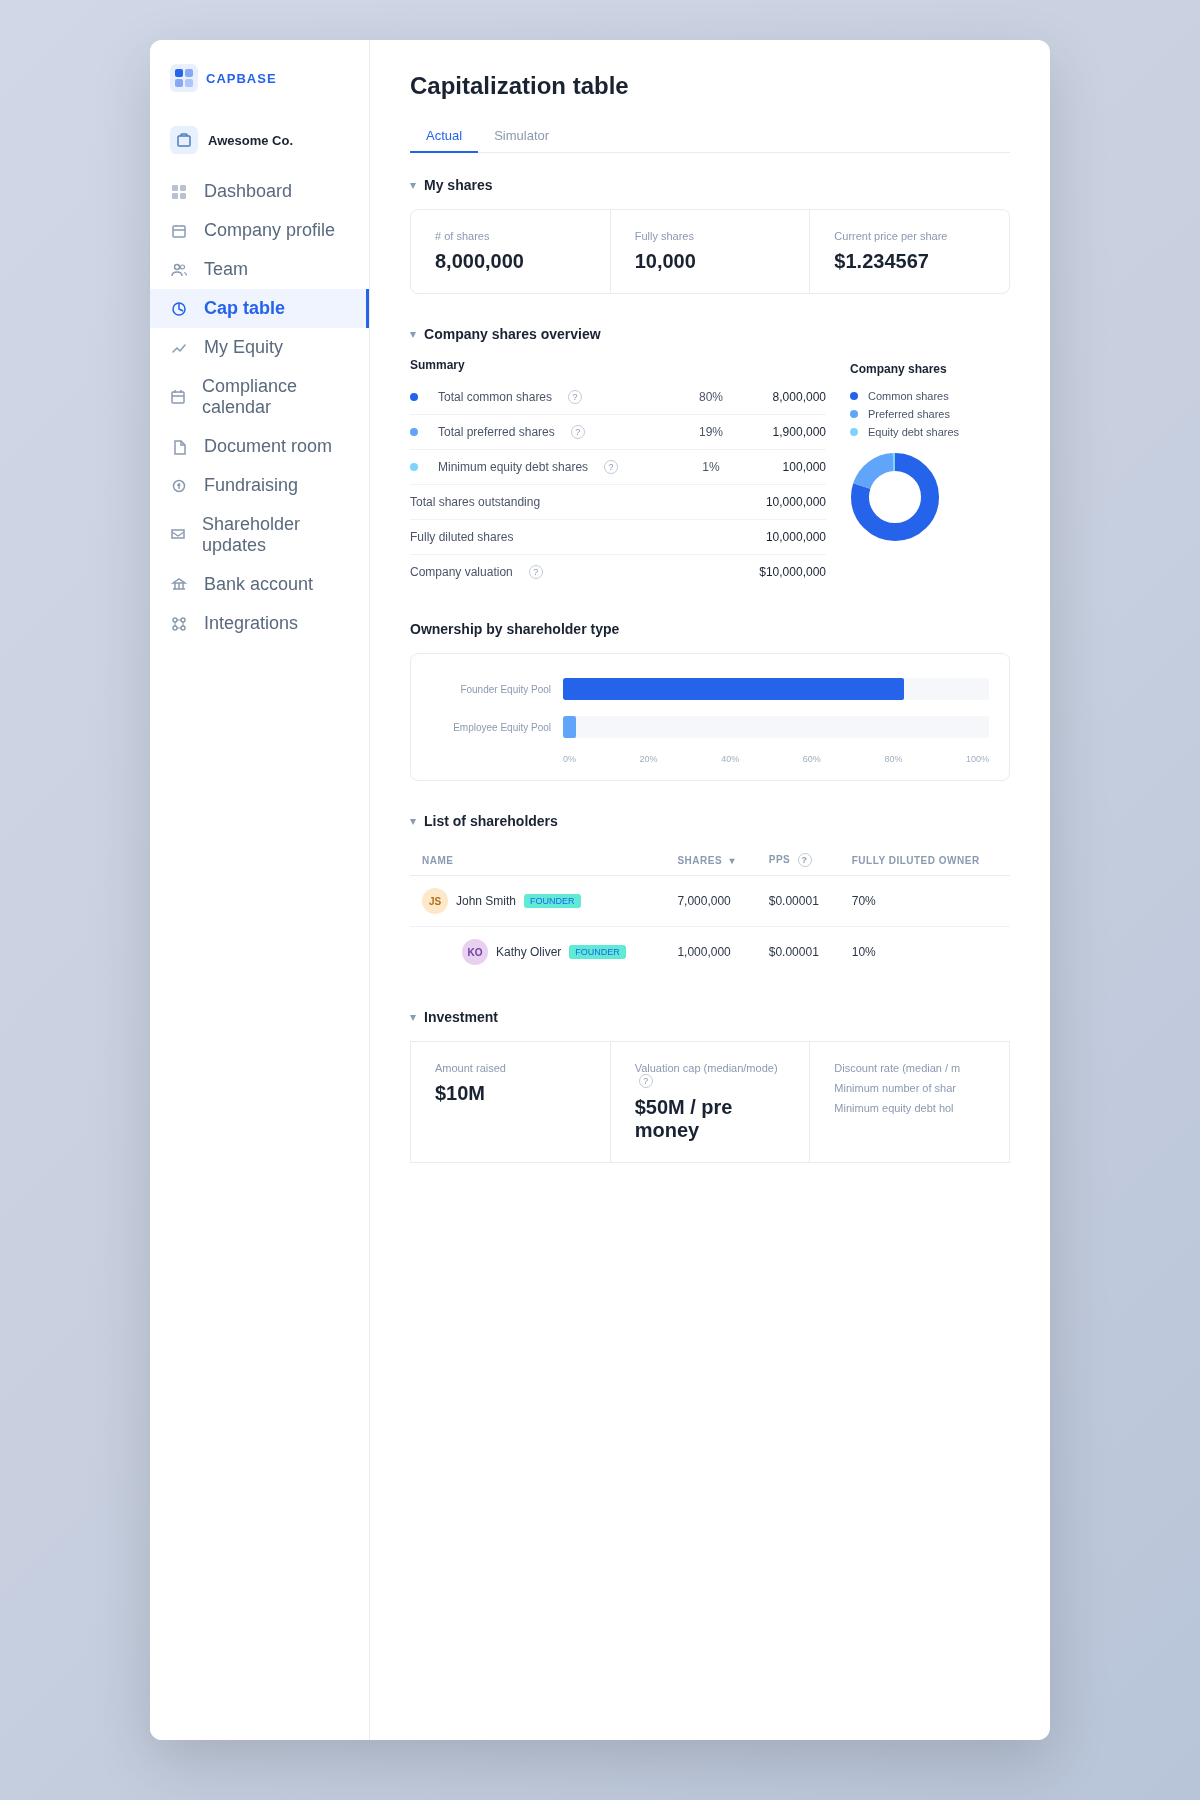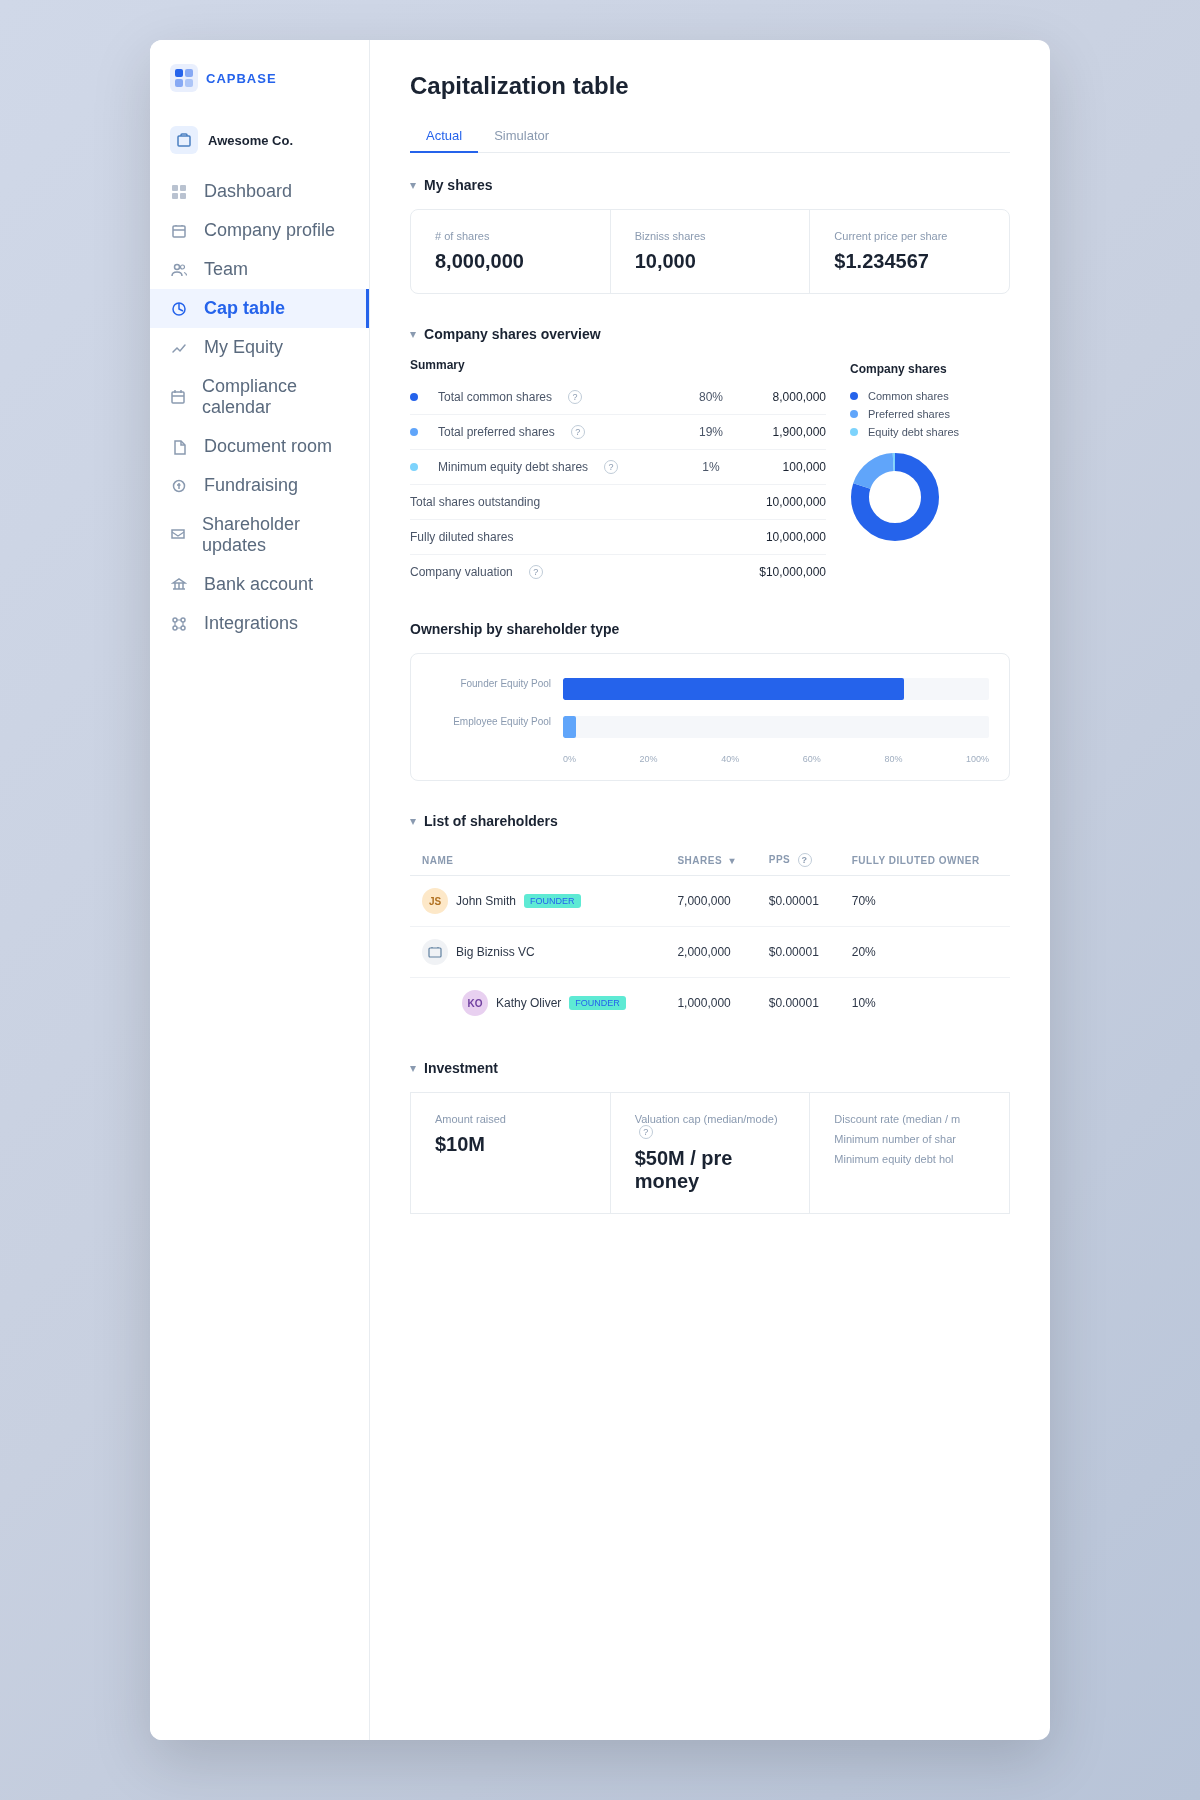--- a/index.html
+++ b/index.html
@@ -252,20 +252,21 @@
       margin-bottom: 32px;
     }
     .bar-chart-container {
       border: 1px solid #e8ecf0;
       border-radius: 8px;
       padding: 24px 20px 16px 20px;
       margin-bottom: 24px;
     }
     .bar-row {
       display: flex;
+      align-items: center;
       margin-bottom: 16px;
       gap: 12px;
     }
     .bar-label {
       width: 120px;
       font-size: 10px;
       color: #8a9ab0;
       text-align: right;
       flex-shrink: 0;
     }
@@ -518,21 +519,21 @@
     <div class="section-header">
       <span class="chevron-icon">▾</span>
       <span class="section-title">My shares</span>
     </div>
     <div class="cards-row">
       <div class="card">
         <div class="card-label"># of shares</div>
         <div class="card-value">8,000,000</div>
       </div>
       <div class="card">
-        <div class="card-label">Bizniss shares</div>
+        <div class="card-label">Fully shares</div>
         <div class="card-value">10,000</div>
       </div>
       <div class="card">
         <div class="card-label">Current price per share</div>
         <div class="card-value">$1.234567</div>
       </div>
     </div>
 
     <div class="overview-section">
       <div class="section-header">
@@ -688,36 +689,20 @@
                 <div class="avatar avatar-js">JS</div>
                 <span>John Smith</span>
                 <span class="badge">FOUNDER</span>
               </div>
             </td>
             <td>7,000,000</td>
             <td>$0.00001</td>
             <td>70%</td>
           </tr>
 
-          <tr>
-            <td>
-              <div class="shareholder-name">
-                <div class="avatar avatar-bv">
-                  <svg width="14" height="14" viewBox="0 0 14 14" fill="none">
-                      <rect x="1" y="3" width="12" height="9" rx="1" stroke="#6080a0" stroke-width="1.2"></rect>
-                      <path d="M4 3V2M10 3V2" stroke="#6080a0" stroke-width="1.2"></path>
-                    </svg>
-                </div>
-                <span>Big Bizniss VC</span>
-              </div>
-            </td>
-            <td>2,000,000</td>
-            <td>$0.00001</td>
-            <td>20%</td>
-          </tr>
 
           <tr>
             <td>
               <div class="shareholder-name">
                 <div class="avatar avatar-ko">KO</div>
                 <span>Kathy Oliver</span>
                 <span class="badge">FOUNDER</span>
               </div>
             </td>
             <td>1,000,000</td>

